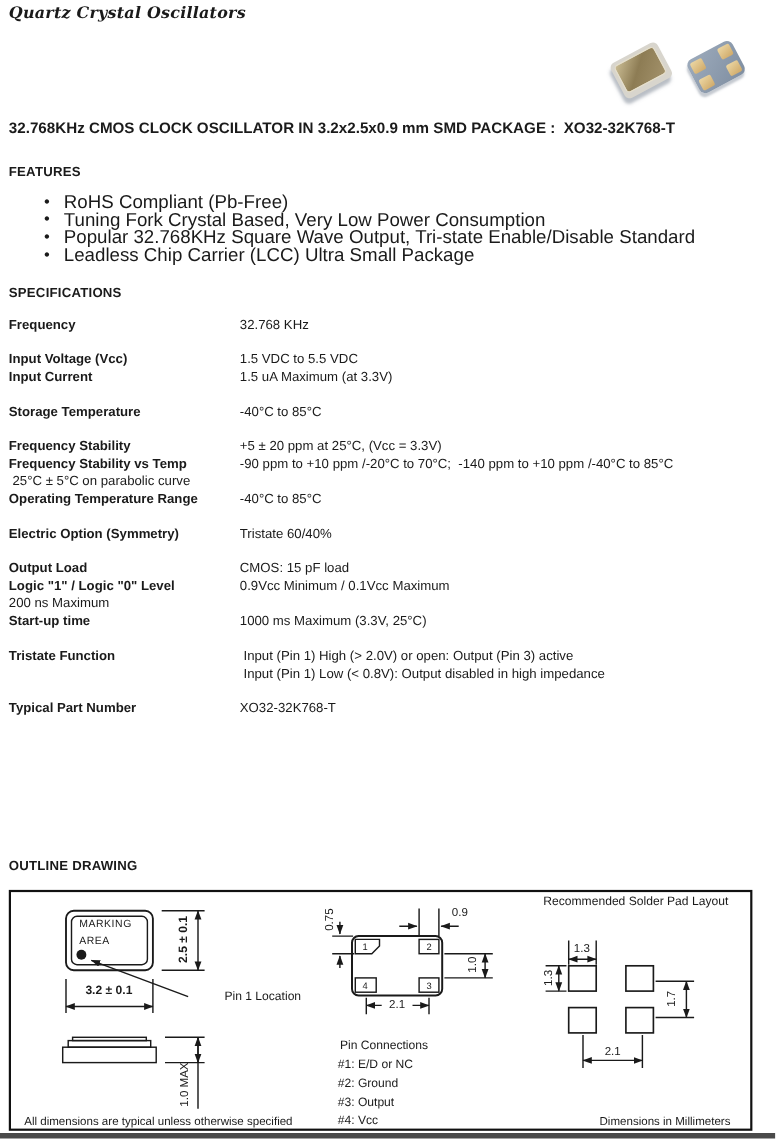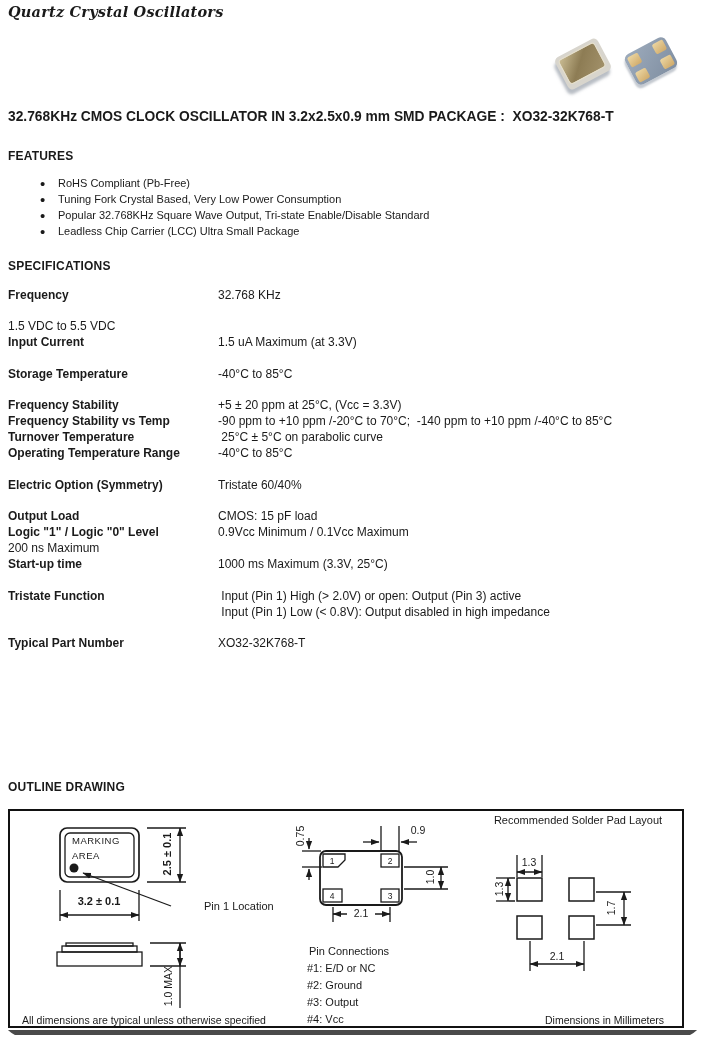--- a/index.html
+++ b/index.html
@@ -1,33 +1,33 @@
 <!DOCTYPE html>
 <html><head>
 <meta charset="utf-8">
 <style>
   html,body{margin:0;padding:0;background:#fff;}
   #page{position:relative;width:705px;height:1038px;background:#fff;
-        font-family:"Liberation Sans",sans-serif;color:#1a1a1a;overflow:hidden;border-radius:27px;}
+        font-family:"Liberation Sans",sans-serif;color:#1a1a1a;overflow:hidden;}
   .abs{position:absolute;}
   
   #brand{left:8px;top:3px;font-family:"DejaVu Serif",serif;font-weight:bold;font-style:italic;font-size:14.5px;letter-spacing:.2px;}
   #doc-title{left:8px;top:109px;font-size:13.8px;font-weight:bold;white-space:pre;}
   .sect-head{font-size:12px;font-weight:bold;letter-spacing:.2px;}
   
   .photo{width:64px;height:50px;}
   .chip1{position:absolute;left:8px;top:6px;width:48px;height:36px;transform:rotate(-28deg);
          background:#d8d5cd;border-radius:5px;box-shadow:-3px 4px 3px rgba(115,125,140,.5);}
   .chip1-lid{position:absolute;left:3px;top:3px;right:4px;bottom:5px;border-radius:4px;
          background:linear-gradient(135deg,#cabc93 0%,#8d7c54 45%,#a2916a 100%);border:1px solid #e6dfca;}
   .chip2{position:absolute;left:8px;top:6px;width:46px;height:34px;transform:rotate(-28deg);
          background:linear-gradient(145deg,#9dabbc,#7f8ea1);border-radius:6px;box-shadow:-2px 3px 2px rgba(125,135,150,.45);}
   .pad{position:absolute;width:12px;height:11px;border-radius:2px;background:linear-gradient(160deg,#ecd7a4,#cfa968);}
   
-  #features-list{left:40px;top:176px;margin:0;padding:0;list-style:none;font-size:11px;}
+  #features-list{left:40px;top:176px;margin:0;padding:0;list-style:none;font-size:17px;}
   #features-list li{position:relative;padding-left:18px;line-height:15.9px;}
   #features-list li::before{content:"\2022";position:absolute;left:0;top:0;font-size:15px;}
   
   #specs{left:8px;top:287px;font-size:12px;}
   .spec-group{margin-bottom:15px;}
   .spec-row{display:flex;line-height:16.2px;}
   .spec-label{width:210px;font-weight:bold;flex:0 0 210px;}
   .spec-value{white-space:pre-wrap;}
   
   #outline-box{left:8px;top:809px;width:672px;height:215px;border:2px solid #111;}
@@ -76,20 +76,21 @@
 
   <div id="specs" class="abs">
     <div class="spec-group">
       <div class="spec-row">
           <span class="spec-label">Frequency</span>
           <span class="spec-value">32.768 KHz</span>
         </div>
     </div>
     <div class="spec-group">
       <div class="spec-row">
+          <span class="spec-label">Input Voltage (Vcc)</span>
           <span class="spec-value">1.5 VDC to 5.5 VDC</span>
         </div>
       <div class="spec-row">
           <span class="spec-label">Input Current</span>
           <span class="spec-value">1.5 uA Maximum (at 3.3V)</span>
         </div>
     </div>
     <div class="spec-group">
       <div class="spec-row">
           <span class="spec-label">Storage Temperature</span>
@@ -99,21 +100,20 @@
     <div class="spec-group">
       <div class="spec-row">
           <span class="spec-label">Frequency Stability</span>
           <span class="spec-value">+5 ± 20 ppm at 25°C, (Vcc = 3.3V)</span>
         </div>
       <div class="spec-row">
           <span class="spec-label">Frequency Stability vs Temp</span>
           <span class="spec-value">-90 ppm to +10 ppm /-20°C to 70°C;  -140 ppm to +10 ppm /-40°C to 85°C</span>
         </div>
       <div class="spec-row">
-          <span class="spec-label">Turnover Temperature</span>
           <span class="spec-value"> 25°C ± 5°C on parabolic curve</span>
         </div>
       <div class="spec-row">
           <span class="spec-label">Operating Temperature Range</span>
           <span class="spec-value">-40°C to 85°C</span>
         </div>
     </div>
     <div class="spec-group">
       <div class="spec-row">
           <span class="spec-label">Electric Option (Symmetry)</span>

